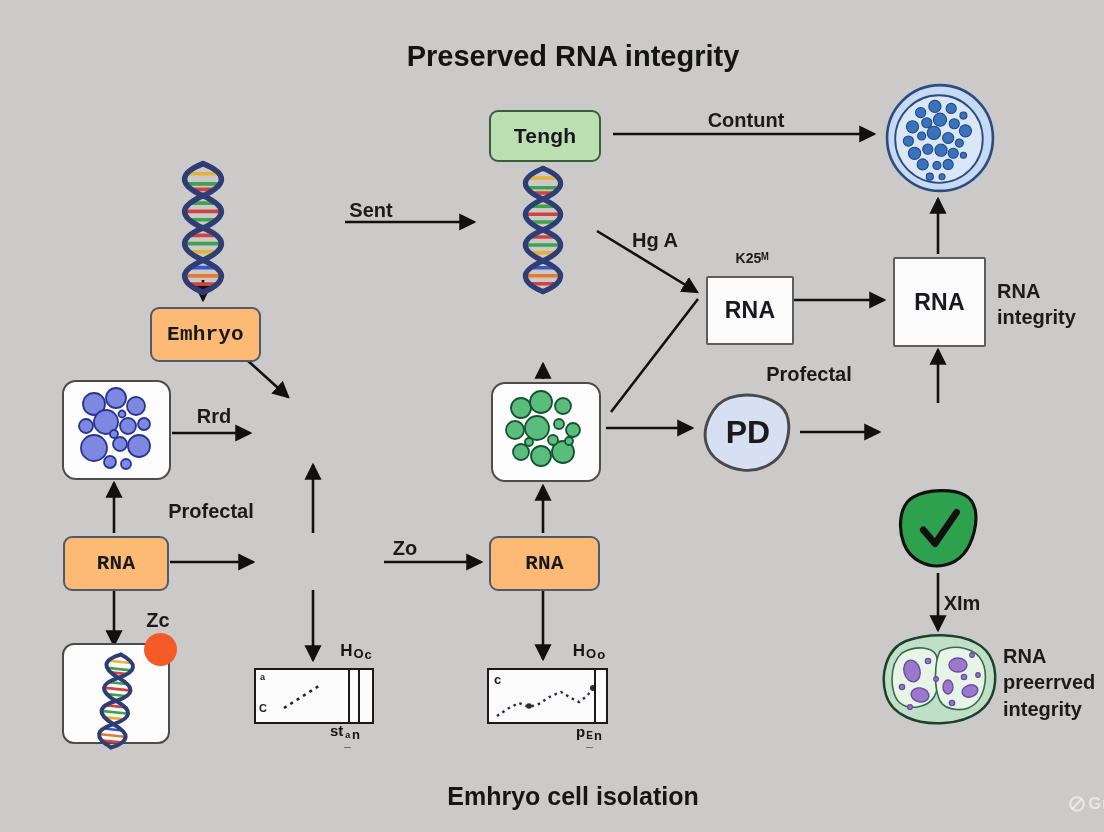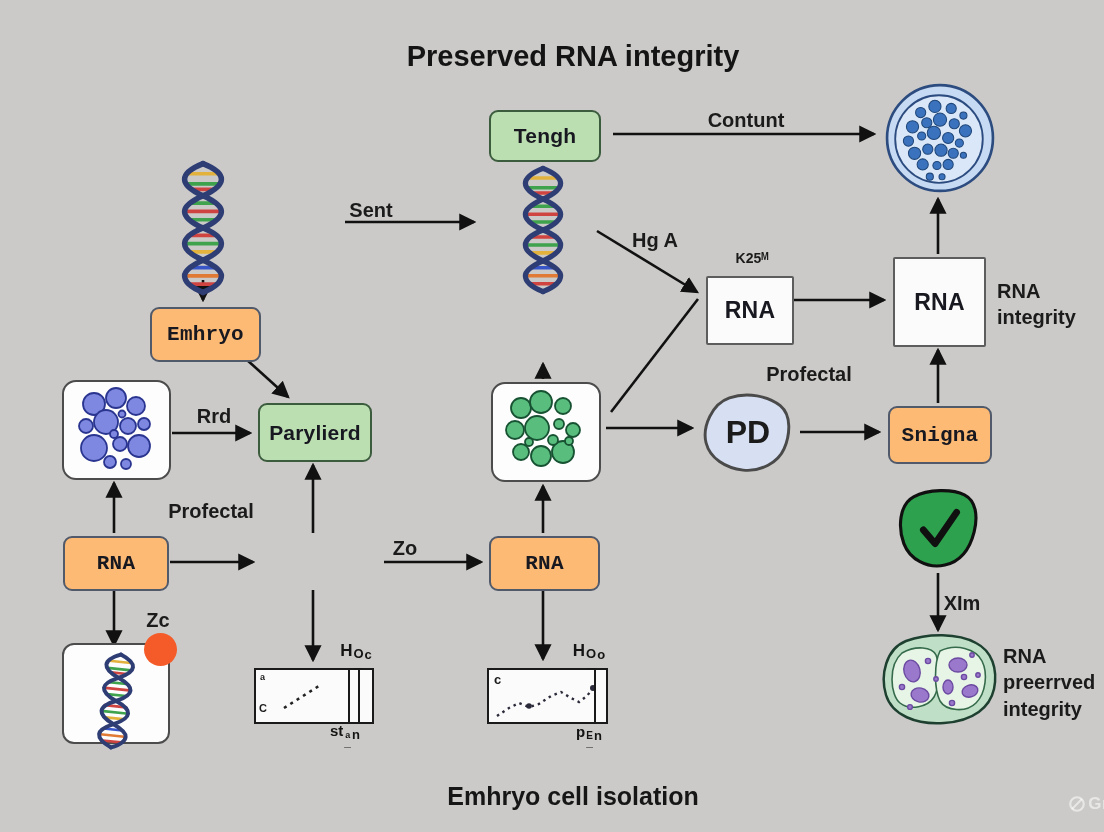--- a/index.html
+++ b/index.html
@@ -97,37 +97,31 @@
   <svg class="abs" style="left:499px;top:163px" width="88" height="134" viewBox="0 0 100 150">
       <use href="#dna"></use>
     </svg>
 
   <div class="node green" style="left:489px;top:110px;width:108px;height:48px">
       <span>Tengh</span>
     </div>
   <div class="node gray" style="left:150px;top:307px;width:107px;height:51px">
       <span>Emhryo</span>
     </div>
-  <div class="node green" style="left:258px;top:403px;width:110px;height:55px">
-      <span>Parylierd</span>
-    </div>
   <div class="node gray" style="left:63px;top:536px;width:102px;height:51px">
       <span>RNA</span>
     </div>
   <div class="node gray" style="left:489px;top:536px;width:107px;height:51px">
       <span>RNA</span>
     </div>
   <div class="node whitesq" style="left:706px;top:276px;width:84px;height:65px;font-size:23px">
       <span>RNA</span>
     </div>
   <div class="node whitesq" style="left:893px;top:257px;width:89px;height:86px;font-size:23px">
       <span>RNA</span>
-    </div>
-  <div class="node gray" style="left:888px;top:406px;width:100px;height:54px">
-      <span>Snigna</span>
     </div>
 
   <svg class="abs" style="left:700px;top:392px" width="98" height="82" viewBox="0 0 100 84">
     <path d="M30,6 C48,0 70,4 82,14 C94,24 92,44 86,58 C80,72 62,82 44,80 C26,78 10,68 6,52 C2,36 12,12 30,6 Z" fill="#d7dff2" stroke="#4a4a4a" stroke-width="3"></path>
   </svg>
   <div class="lbl" style="left:748px;top:432px;font-size:32px">PD</div>
 
   <svg class="abs" style="left:884px;top:82px" width="112" height="112" viewBox="0 0 110 110">
     <circle cx="55" cy="55" r="52" fill="#c7daf4" stroke="#2c4c80" stroke-width="2.6"></circle>
     <circle cx="54" cy="56" r="43" fill="#d9e7f8" stroke="#2c4c80" stroke-width="1.8"></circle>

